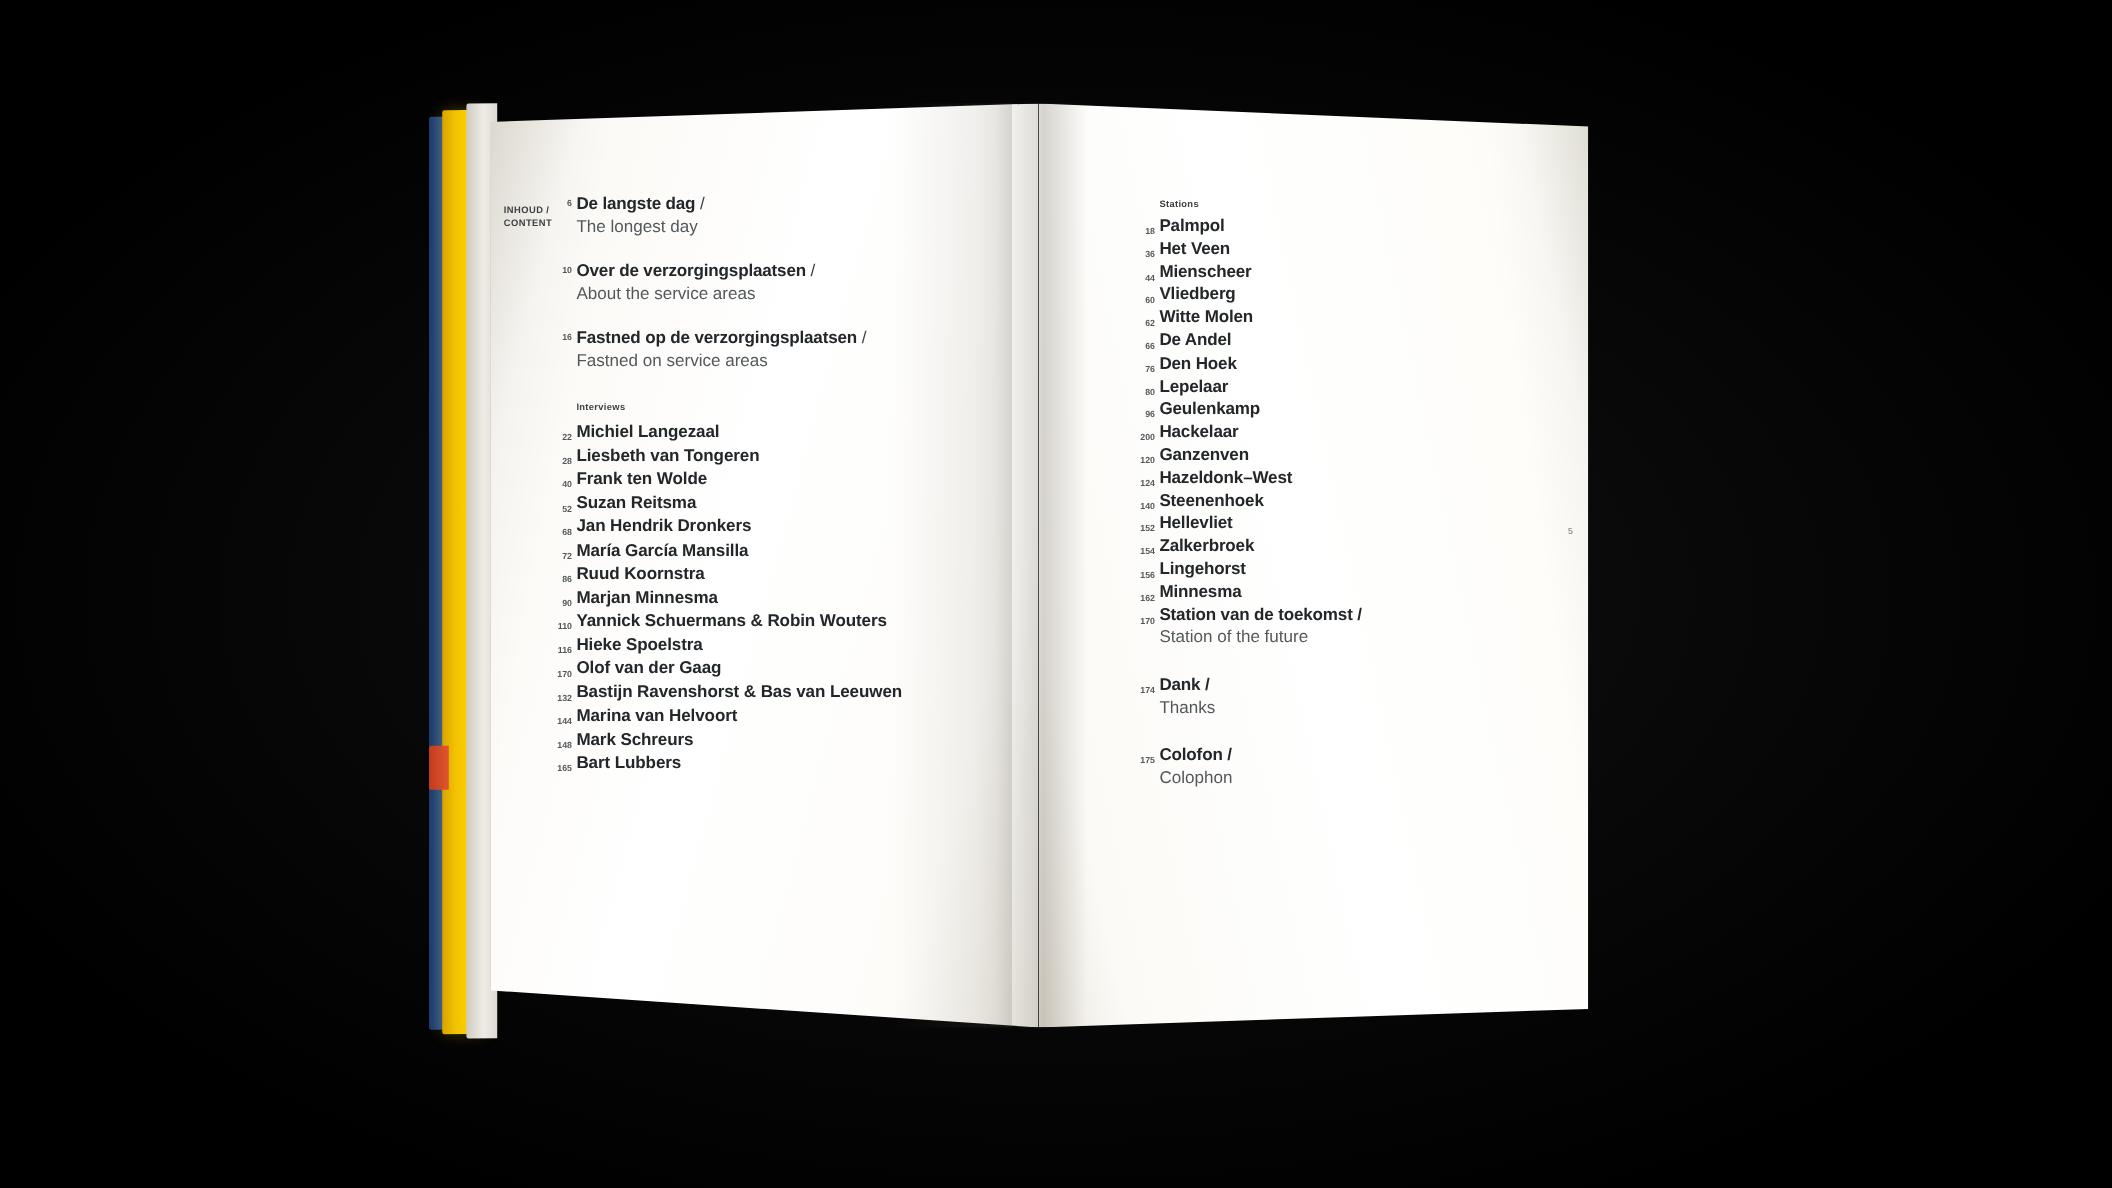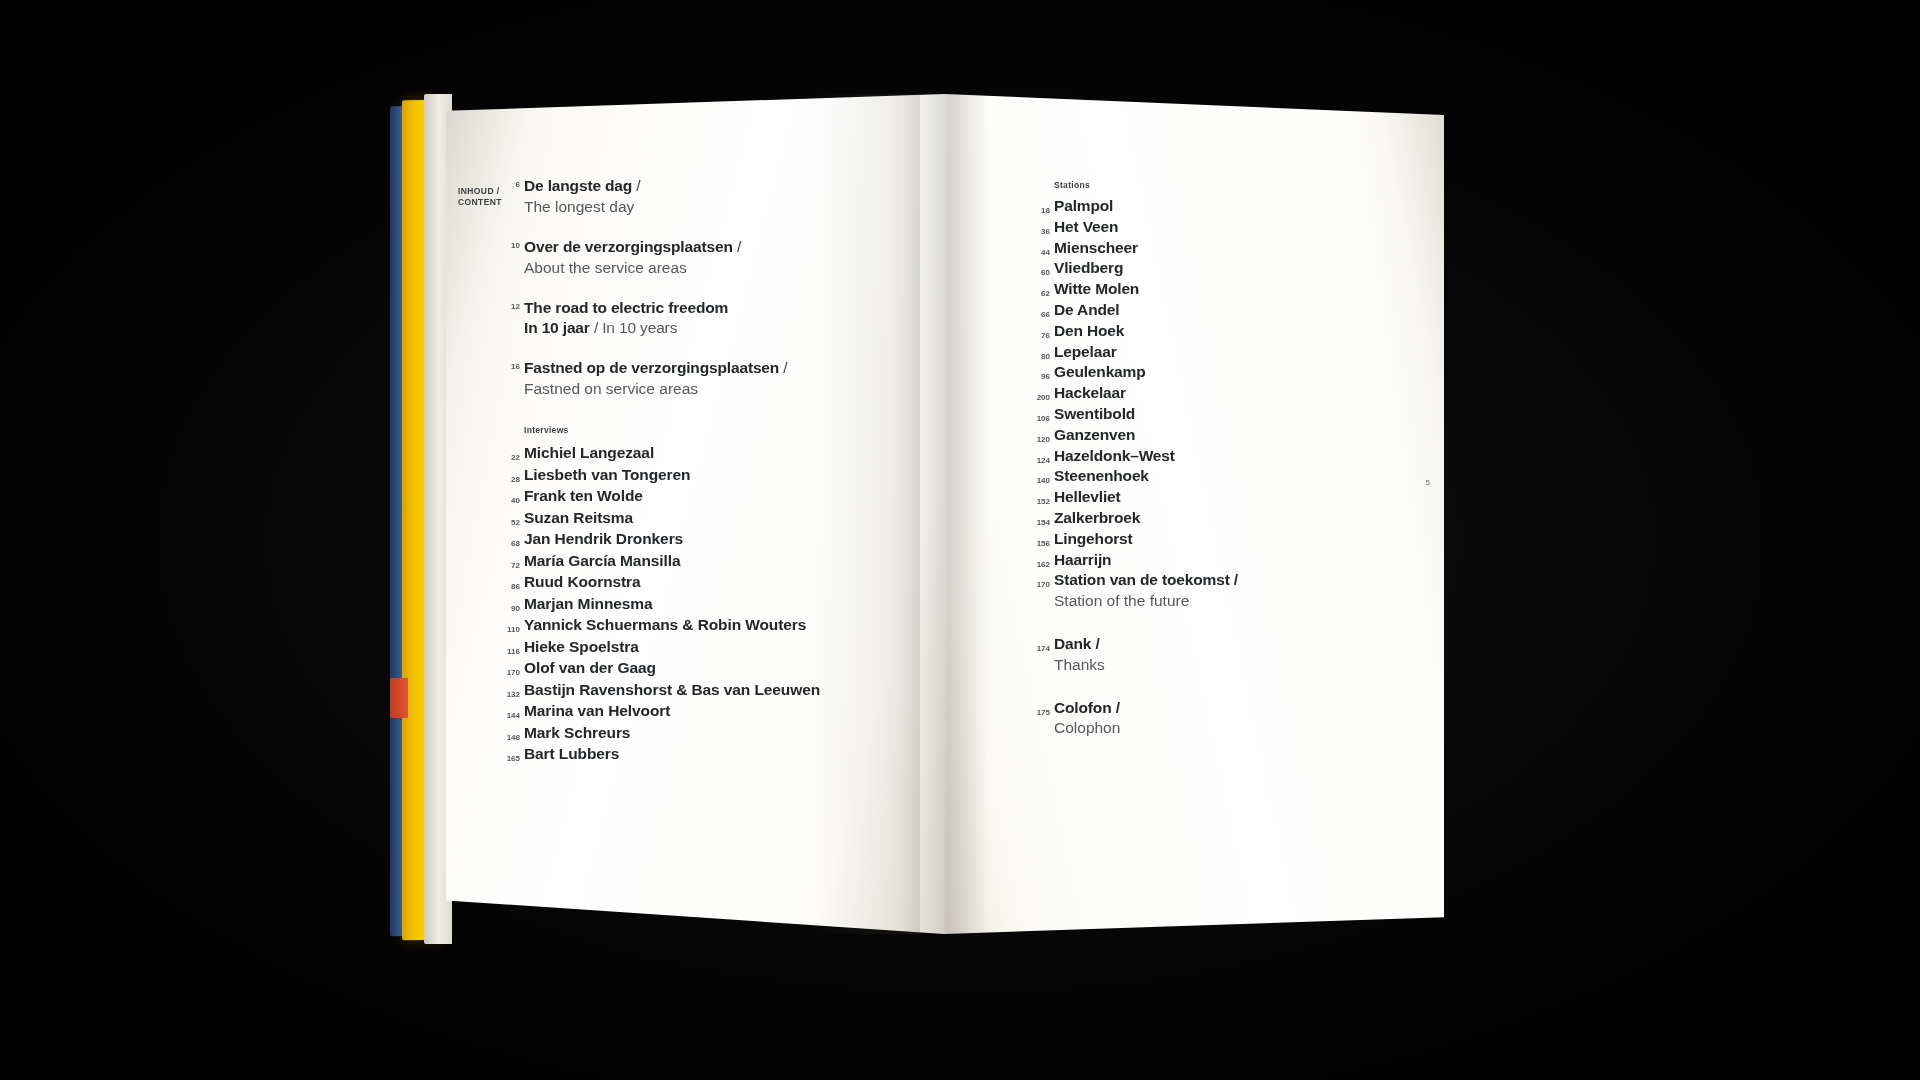--- a/index.html
+++ b/index.html
@@ -254,25 +254,20 @@
             <div class="t1"><span>De langste dag</span><span class="slash"> /</span></div>
             <div class="t2">The longest day</div>
           </div>
 
           <div class="entry">
             <span class="pg">10</span>
             <div class="t1"><span>Over de verzorgingsplaatsen</span><span class="slash"> /</span></div>
             <div class="t2">About the service areas</div>
           </div>
 
-          <div class="entry">
-            <span class="pg">12</span>
-            <div class="t1">The road to electric freedom</div>
-            <div class="t1"><span>In 10 jaar</span><span class="inline-sub"> / </span><span class="inline-sub">In 10 years</span></div>
-          </div>
 
           <div class="entry">
             <span class="pg">16</span>
             <div class="t1"><span>Fastned op de verzorgingsplaatsen</span><span class="slash"> /</span></div>
             <div class="t2">Fastned on service areas</div>
           </div>
 
           <div class="section-label">Interviews</div>
 
           <div class="name-row"><span class="pg">22</span><span class="nm">Michiel Langezaal</span></div>
@@ -305,28 +300,27 @@
           <div class="station-row"><span class="pg">18</span><span class="nm">Palmpol</span></div>
           <div class="station-row"><span class="pg">36</span><span class="nm">Het Veen</span></div>
           <div class="station-row"><span class="pg">44</span><span class="nm">Mienscheer</span></div>
           <div class="station-row"><span class="pg">60</span><span class="nm">Vliedberg</span></div>
           <div class="station-row"><span class="pg">62</span><span class="nm">Witte Molen</span></div>
           <div class="station-row"><span class="pg">66</span><span class="nm">De Andel</span></div>
           <div class="station-row"><span class="pg">76</span><span class="nm">Den Hoek</span></div>
           <div class="station-row"><span class="pg">80</span><span class="nm">Lepelaar</span></div>
           <div class="station-row"><span class="pg">96</span><span class="nm">Geulenkamp</span></div>
           <div class="station-row"><span class="pg">200</span><span class="nm">Hackelaar</span></div>
-          <div class="station-row"><span class="pg">106</span><span class="nm">Swentibold</span></div>
           <div class="station-row"><span class="pg">120</span><span class="nm">Ganzenven</span></div>
           <div class="station-row"><span class="pg">124</span><span class="nm">Hazeldonk–West</span></div>
           <div class="station-row"><span class="pg">140</span><span class="nm">Steenenhoek</span></div>
           <div class="station-row"><span class="pg">152</span><span class="nm">Hellevliet</span></div>
           <div class="station-row"><span class="pg">154</span><span class="nm">Zalkerbroek</span></div>
           <div class="station-row"><span class="pg">156</span><span class="nm">Lingehorst</span></div>
-          <div class="station-row"><span class="pg">162</span><span class="nm">Haarrijn</span></div>
+          <div class="station-row"><span class="pg">162</span><span class="nm">Minnesma</span></div>
           <div class="station-row">
             <span class="pg">170</span>
             <span class="nm">Station van de toekomst /</span>
             <div class="sub">Station of the future</div>
           </div>
 
           <div class="station-row gap-block">
             <span class="pg">174</span>
             <span class="nm">Dank /</span>
             <div class="sub">Thanks</div>

